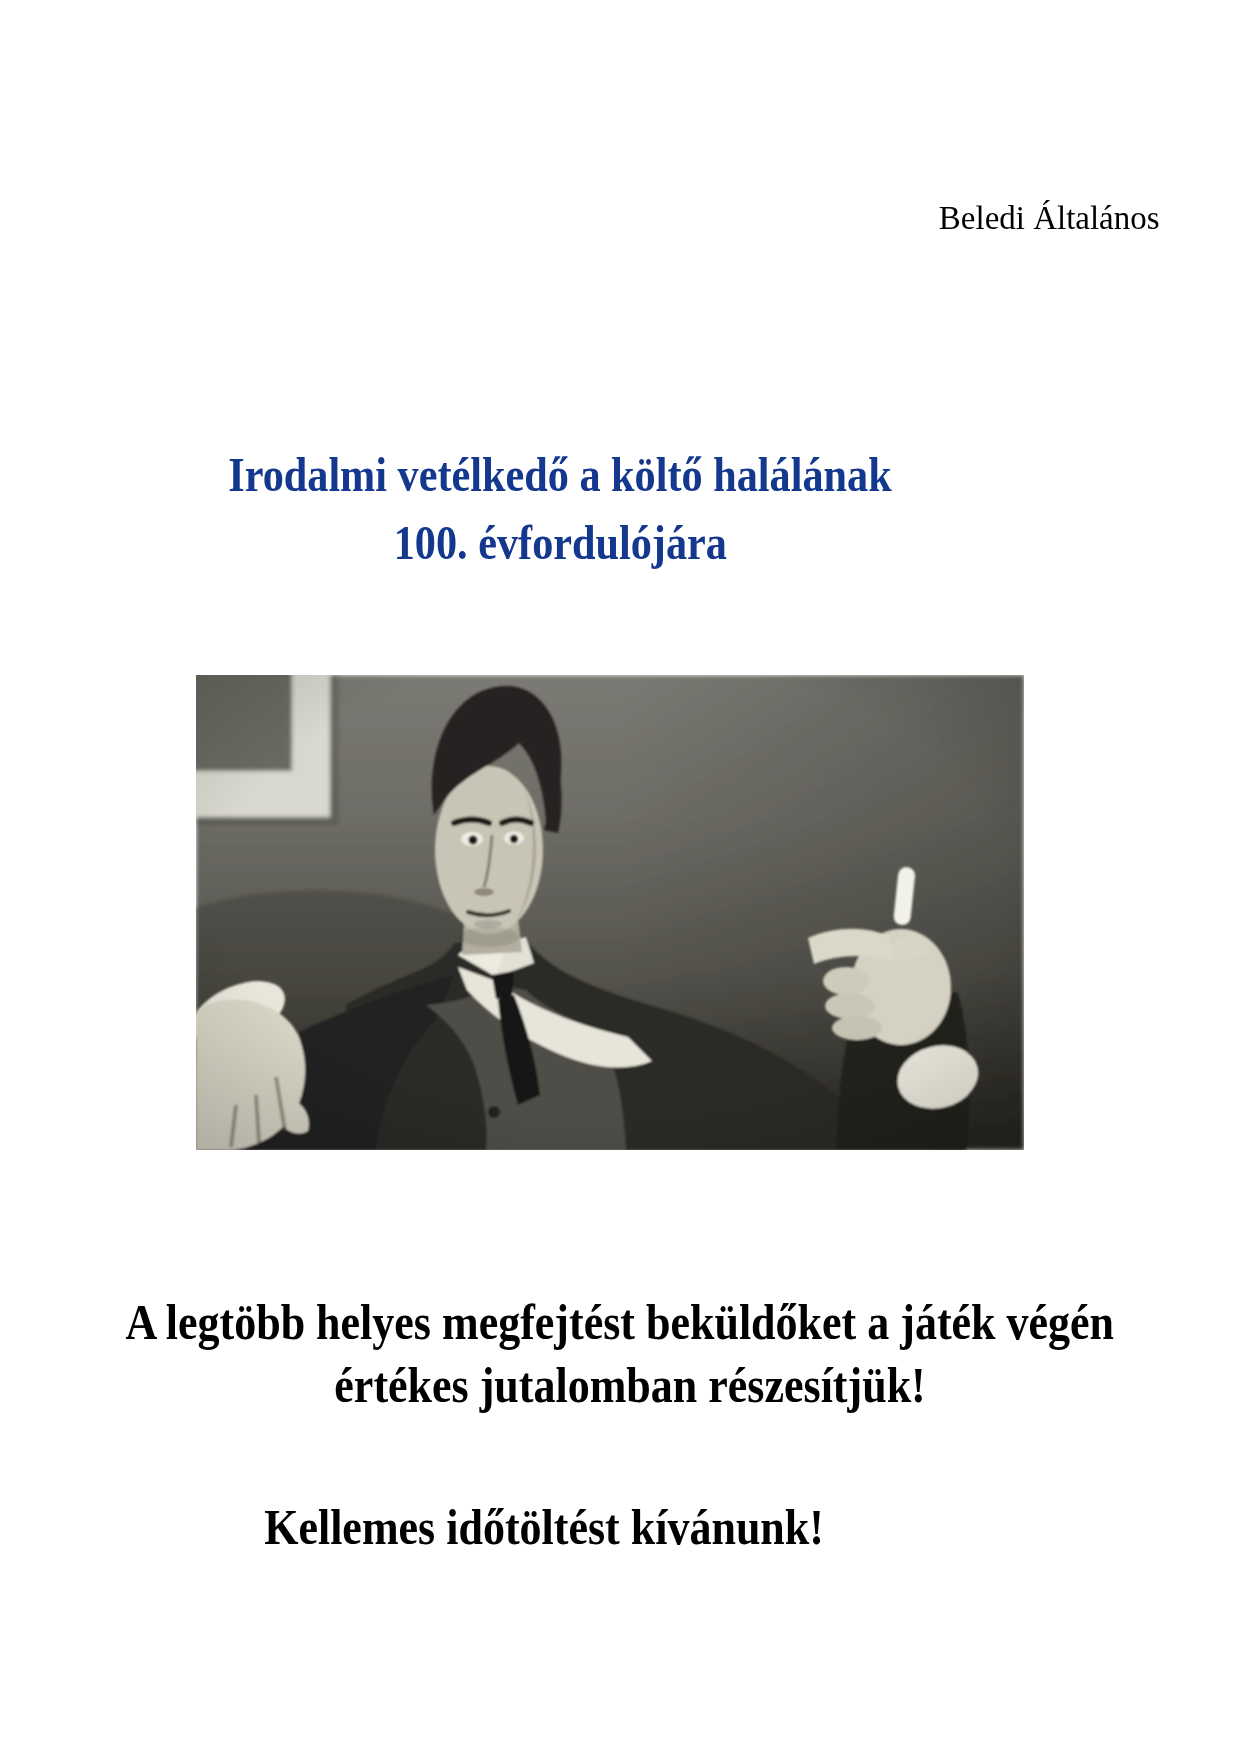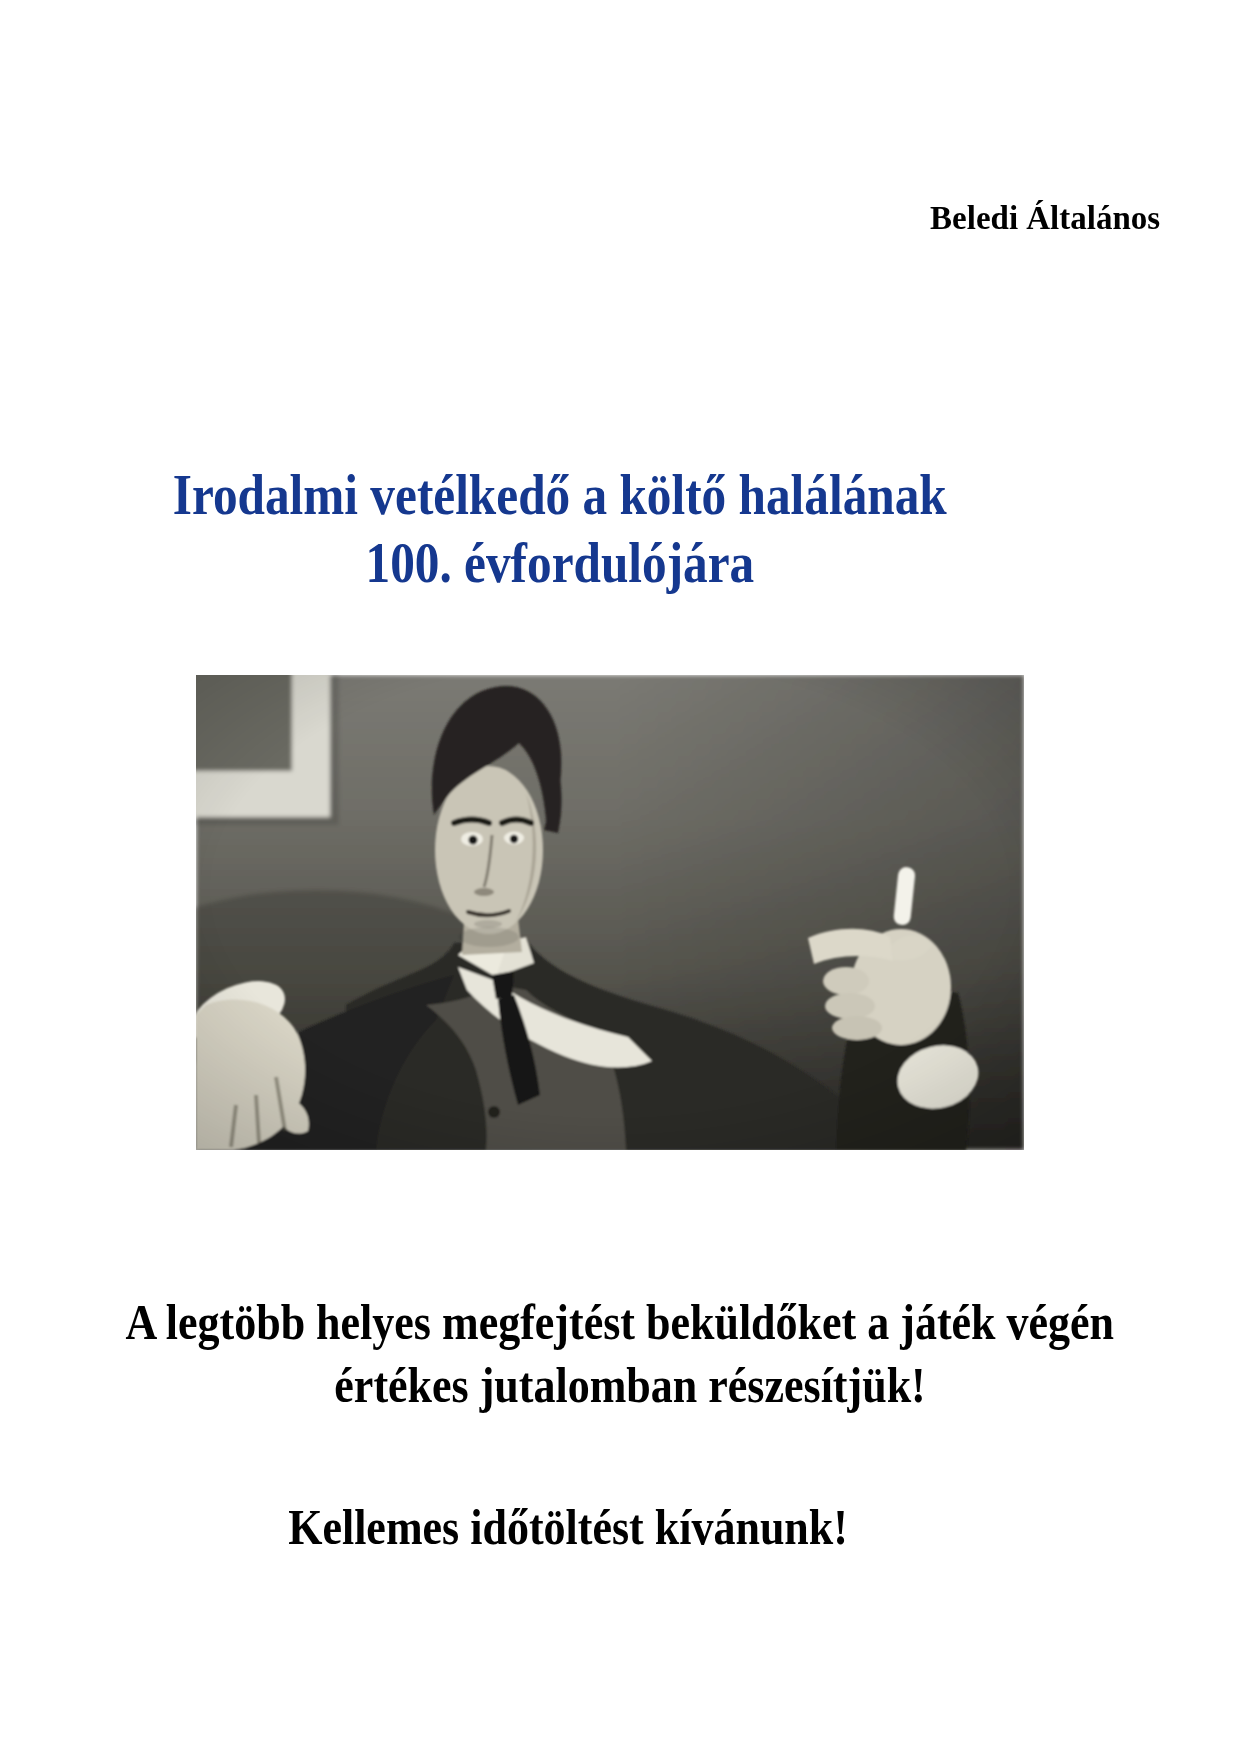--- a/index.html
+++ b/index.html
@@ -6,52 +6,51 @@
   .page{
     position:relative;
     width:1240px;height:1754px;
     background:#ffffff;
     overflow:hidden;
     font-family:"Liberation Serif","DejaVu Serif",serif;
     color:#000;
   }
   .org-block{
     position:absolute;top:198px;right:80px;
-    text-align:left;font-weight:bold;font-size:34px;line-height:39px;
+    text-align:left;font-weight:normal;font-size:34px;line-height:39px;
     white-space:nowrap;
   }
   .org-block .line{display:block;}
   .org-block .cond{display:inline-block;transform:scaleX(0.97);transform-origin:100% 50%;}
   .main-title{
     position:absolute;top:322px;left:0;width:1120px;
     text-align:center;font-weight:bold;font-size:74px;line-height:74px;
     white-space:nowrap;
   }
   .subtitle{
-    position:absolute;top:461px;left:0;width:1120px;
-    text-align:center;font-weight:bold;font-size:56px;line-height:68px;
+    position:absolute;top:441px;left:0;width:1120px;
+    text-align:center;font-weight:bold;font-size:48px;line-height:68px;
     color:#15388f;white-space:nowrap;
   }
   .subtitle .cond, .announce .cond, .closing .cond{
     display:inline-block;transform:scaleX(0.88);transform-origin:50% 50%;
   }
   .photo{
     position:absolute;left:196px;top:675px;width:828px;height:475px;
   }
   .photo svg{display:block;width:100%;height:100%;}
   .announce{
     position:absolute;top:1291px;left:0;width:1240px;
     text-align:center;font-weight:bold;font-size:50px;line-height:63px;
     white-space:nowrap;
   }
   .closing{
     position:absolute;top:1496px;left:0;width:1088px;
     text-align:center;font-weight:bold;font-size:50px;line-height:63px;
     white-space:nowrap;
-    padding-left:24px;
   }
 </style>
 </head>
 <body>
 
 <div class="page">
 
   <div class="org-block">
     <span class="line"><span class="cond">Beledi Általános</span></span>
   </div>

